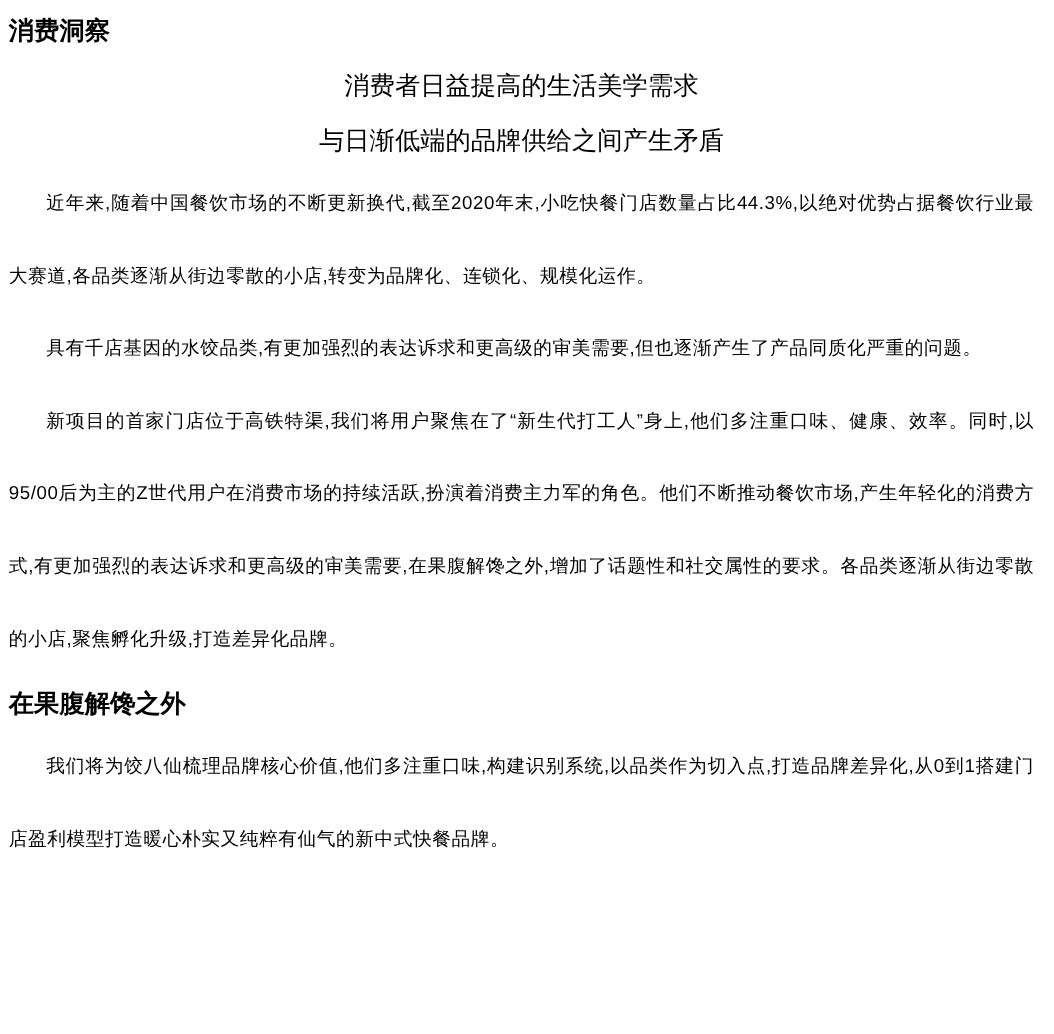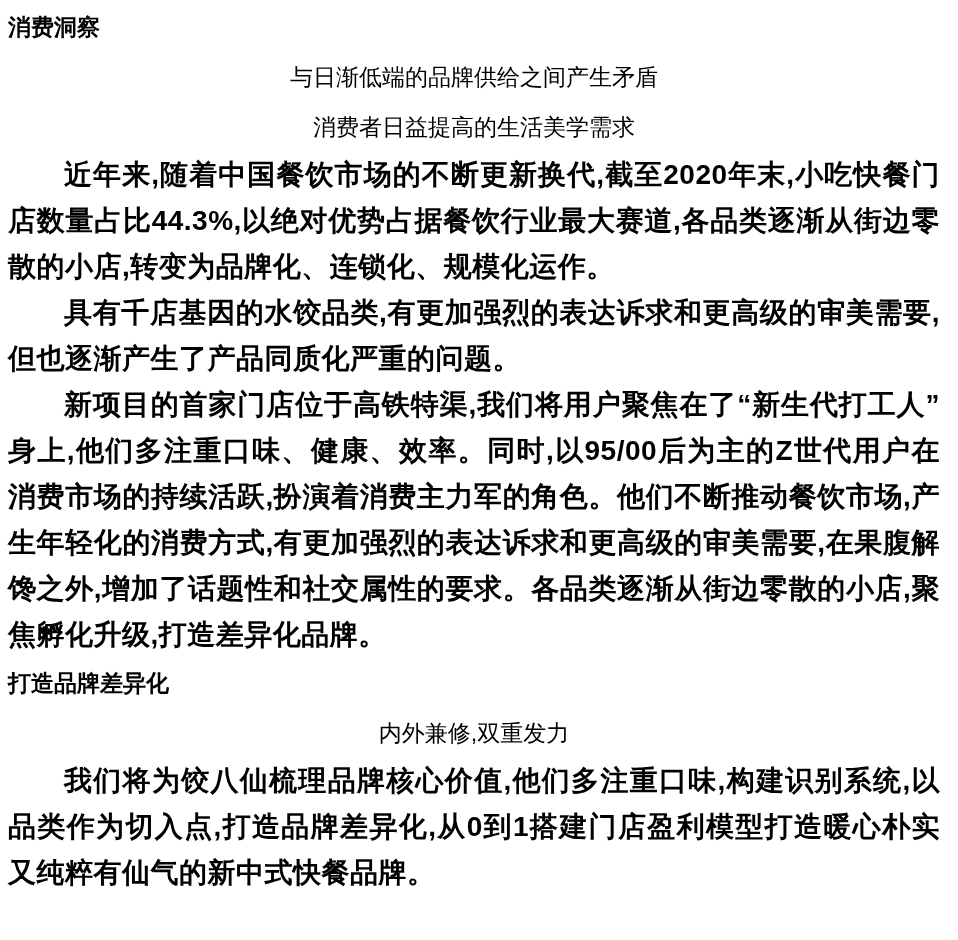--- a/index.html
+++ b/index.html
@@ -30,49 +30,48 @@
   }
   .doc-centered {
     margin: 0;
     font-size: 23px;
     font-weight: 400;
     line-height: 50px;
     text-align: center;
   }
   .doc-para {
     margin: 0;
-    font-size: 28px;
-    font-weight: 700;
-    line-height: 46px;
+    font-size: 17px;
+    font-weight: 400;
+    line-height: 66px;
     text-align: justify;
     text-justify: inter-ideograph;
     text-indent: 2em;
     letter-spacing: 0.5px;
   }
 </style>
 </head>
 <body>
 
 <div class="page">
 
   <section>
     <h1 class="doc-heading">消费洞察</h1>
 
+    <p class="doc-centered">消费者日益提高的生活美学需求</p>
+
     <p class="doc-centered">与日渐低端的品牌供给之间产生矛盾</p>
-
-    <p class="doc-centered">消费者日益提高的生活美学需求</p>
 
     <p class="doc-para">近年来,随着中国餐饮市场的不断更新换代,截至2020年末,小吃快餐门店数量占比44.3%,以绝对优势占据餐饮行业最大赛道,各品类逐渐从街边零散的小店,转变为品牌化、连锁化、规模化运作。</p>
 
     <p class="doc-para">具有千店基因的水饺品类,有更加强烈的表达诉求和更高级的审美需要,但也逐渐产生了产品同质化严重的问题。</p>
 
     <p class="doc-para">新项目的首家门店位于高铁特渠,我们将用户聚焦在了“新生代打工人”身上,他们多注重口味、健康、效率。同时,以95/00后为主的Z世代用户在消费市场的持续活跃,扮演着消费主力军的角色。他们不断推动餐饮市场,产生年轻化的消费方式,有更加强烈的表达诉求和更高级的审美需要,在果腹解馋之外,增加了话题性和社交属性的要求。各品类逐渐从街边零散的小店,聚焦孵化升级,打造差异化品牌。</p>
   </section>
 
   <section>
-    <h1 class="doc-heading">打造品牌差异化</h1>
+    <h1 class="doc-heading">在果腹解馋之外</h1>
 
-    <p class="doc-centered">内外兼修,双重发力</p>
 
     <p class="doc-para">我们将为饺八仙梳理品牌核心价值,他们多注重口味,构建识别系统,以品类作为切入点,打造品牌差异化,从0到1搭建门店盈利模型打造暖心朴实又纯粹有仙气的新中式快餐品牌。</p>
   </section>
 
 </div>
 
 </body></html>

